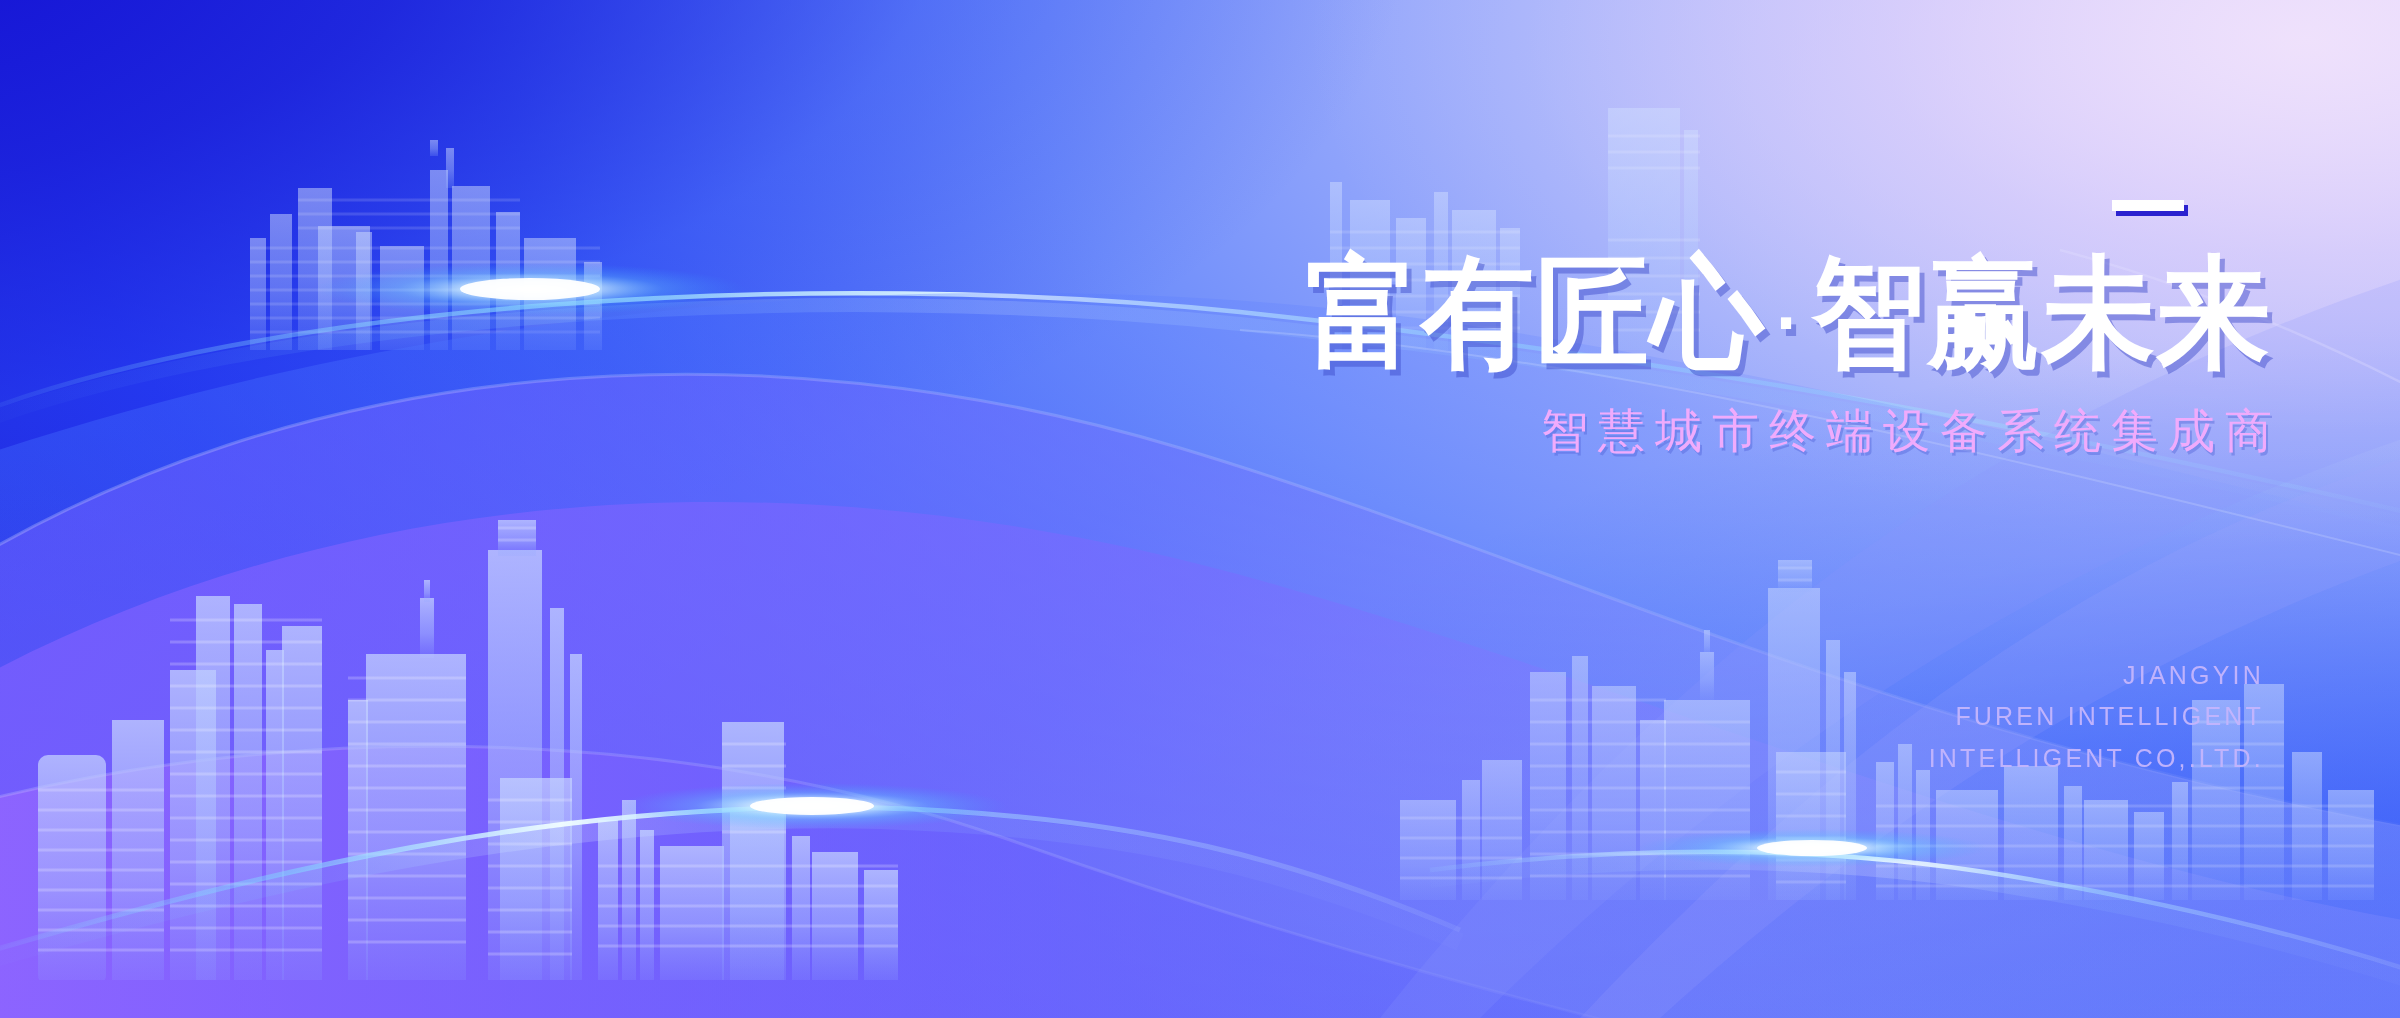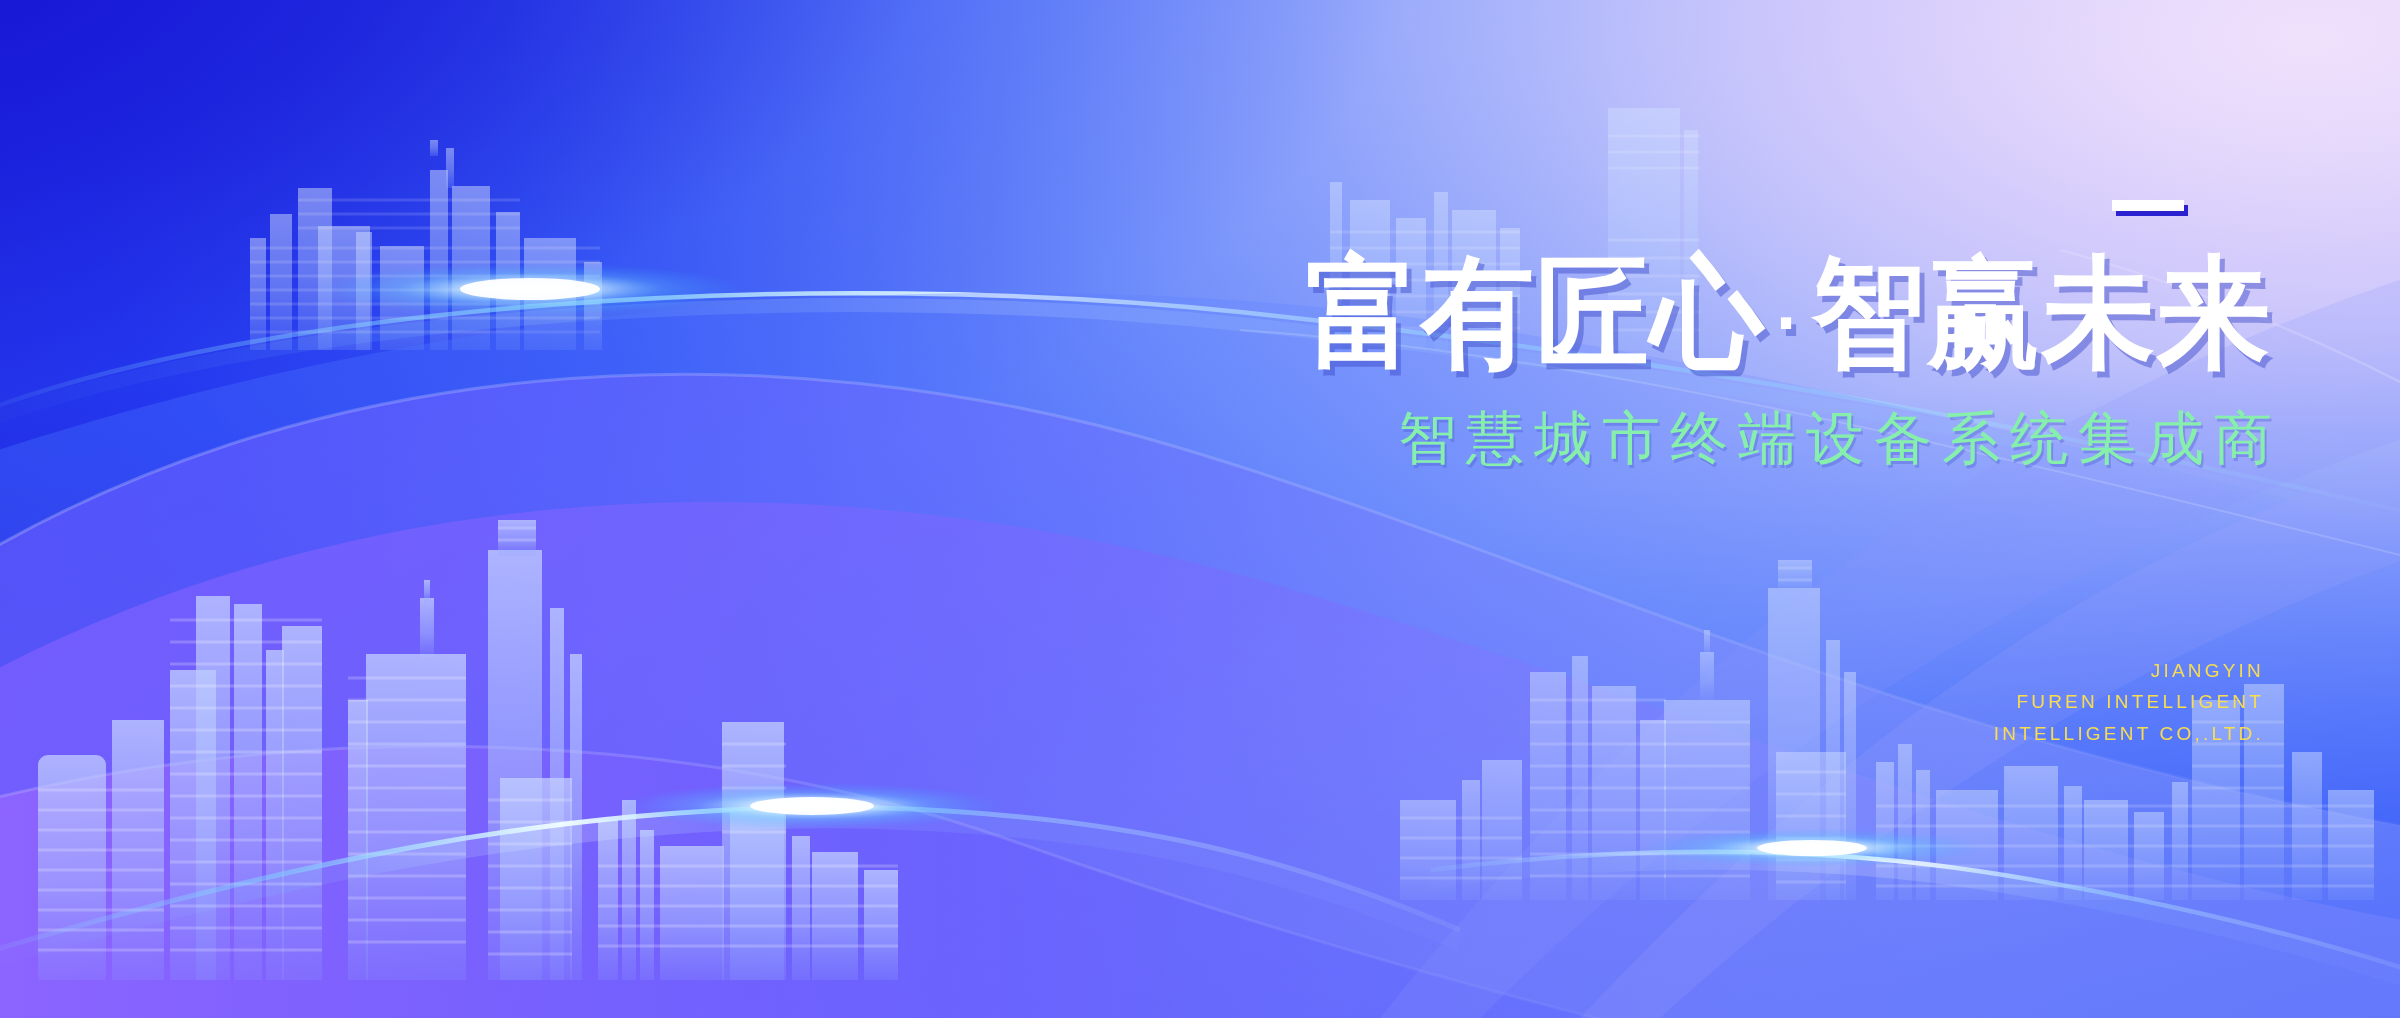--- a/index.html
+++ b/index.html
@@ -61,34 +61,34 @@
     margin:0 0 26px 0;
     transform:scaleY(1.08);
     transform-origin:right bottom;
   }
   .headline .dot{
     font-size:72px;
     vertical-align:middle;
     padding:0 10px;
   }
   .subline{
-    font-size:58px;
-    color:#86efac;
+    font-size:47px;
+    color:#f0abfc;
     letter-spacing:10px;
     white-space:nowrap;
     margin:0 -10px 0 0;
     text-shadow:2px 3px 0 rgba(70,86,210,0.35);
   }
   .company{
     position:absolute;
     right:136px;
     top:655px;
     text-align:right;
-    color:#fde047;
-    font-size:19px;
+    color:#c4b5fd;
+    font-size:25px;
     letter-spacing:3.2px;
     line-height:1.65;
     opacity:.96;
     white-space:nowrap;
     pointer-events:none;
   }
 </style>
 </head>
 <body>
 

